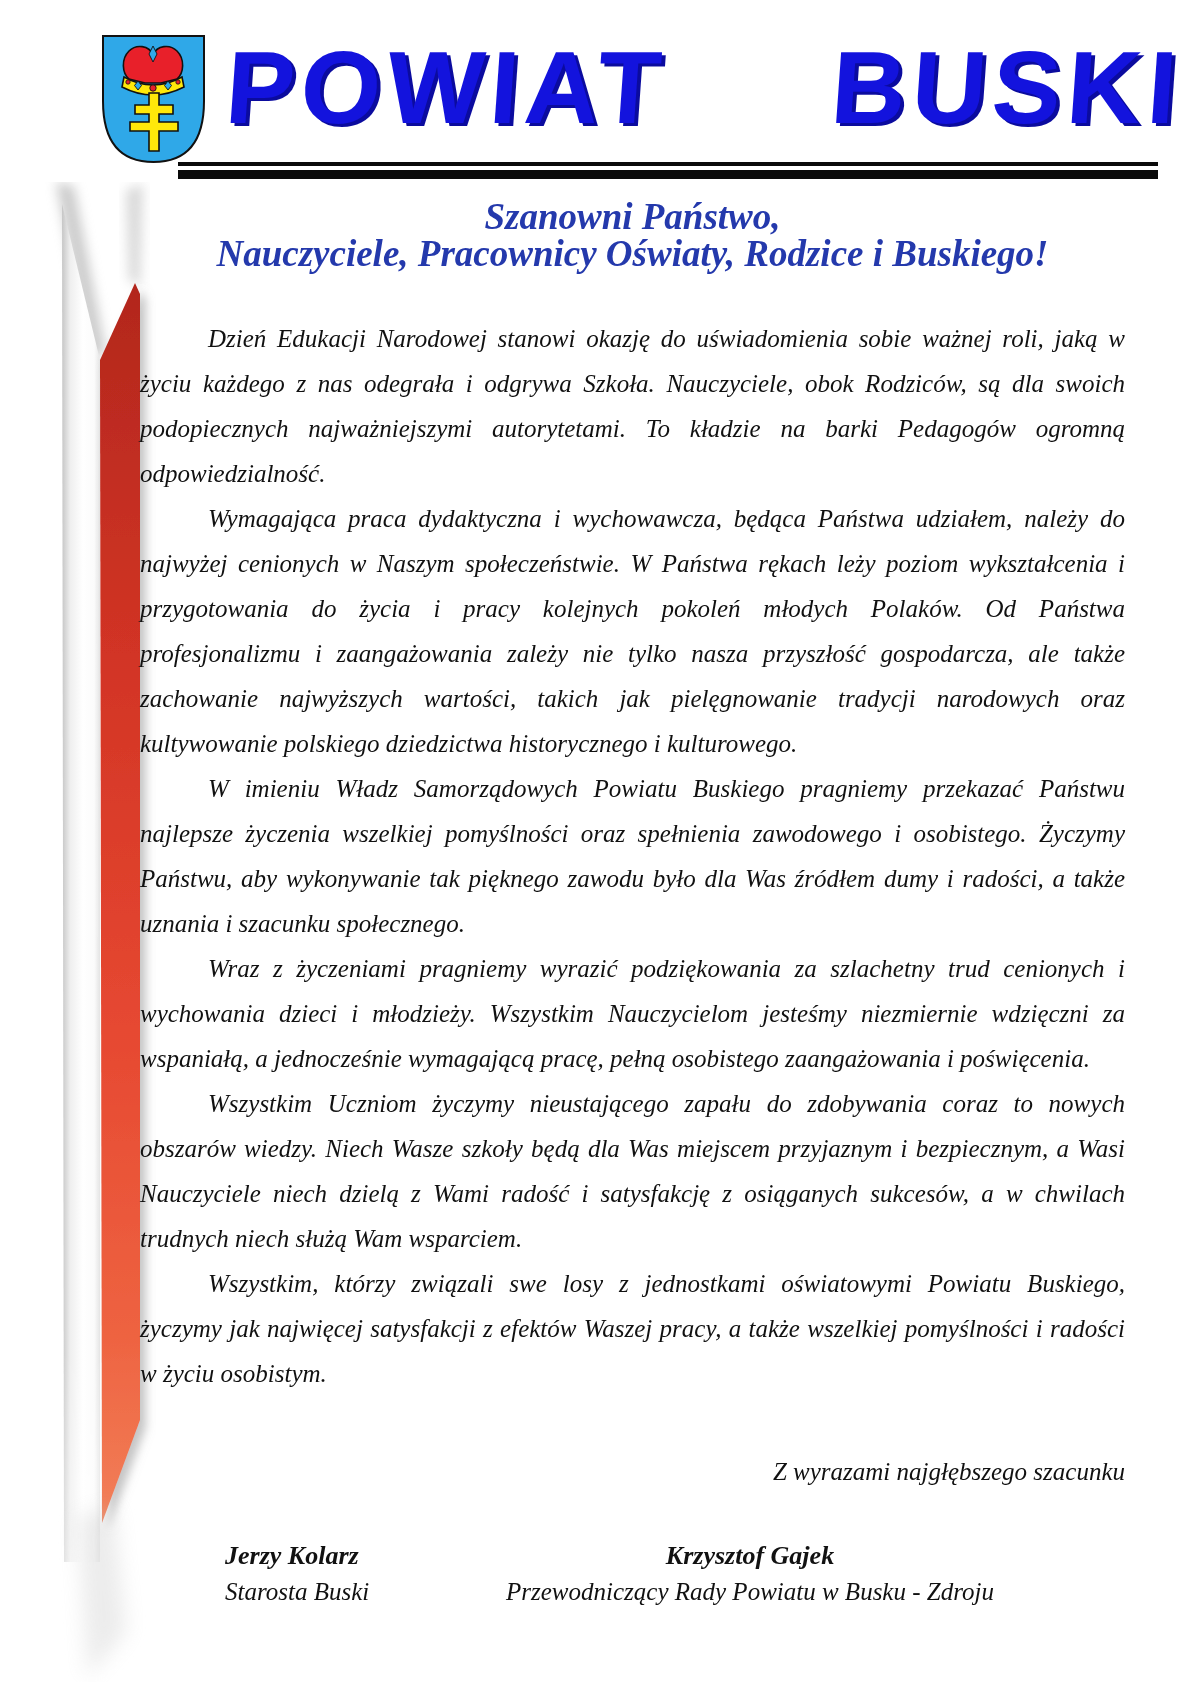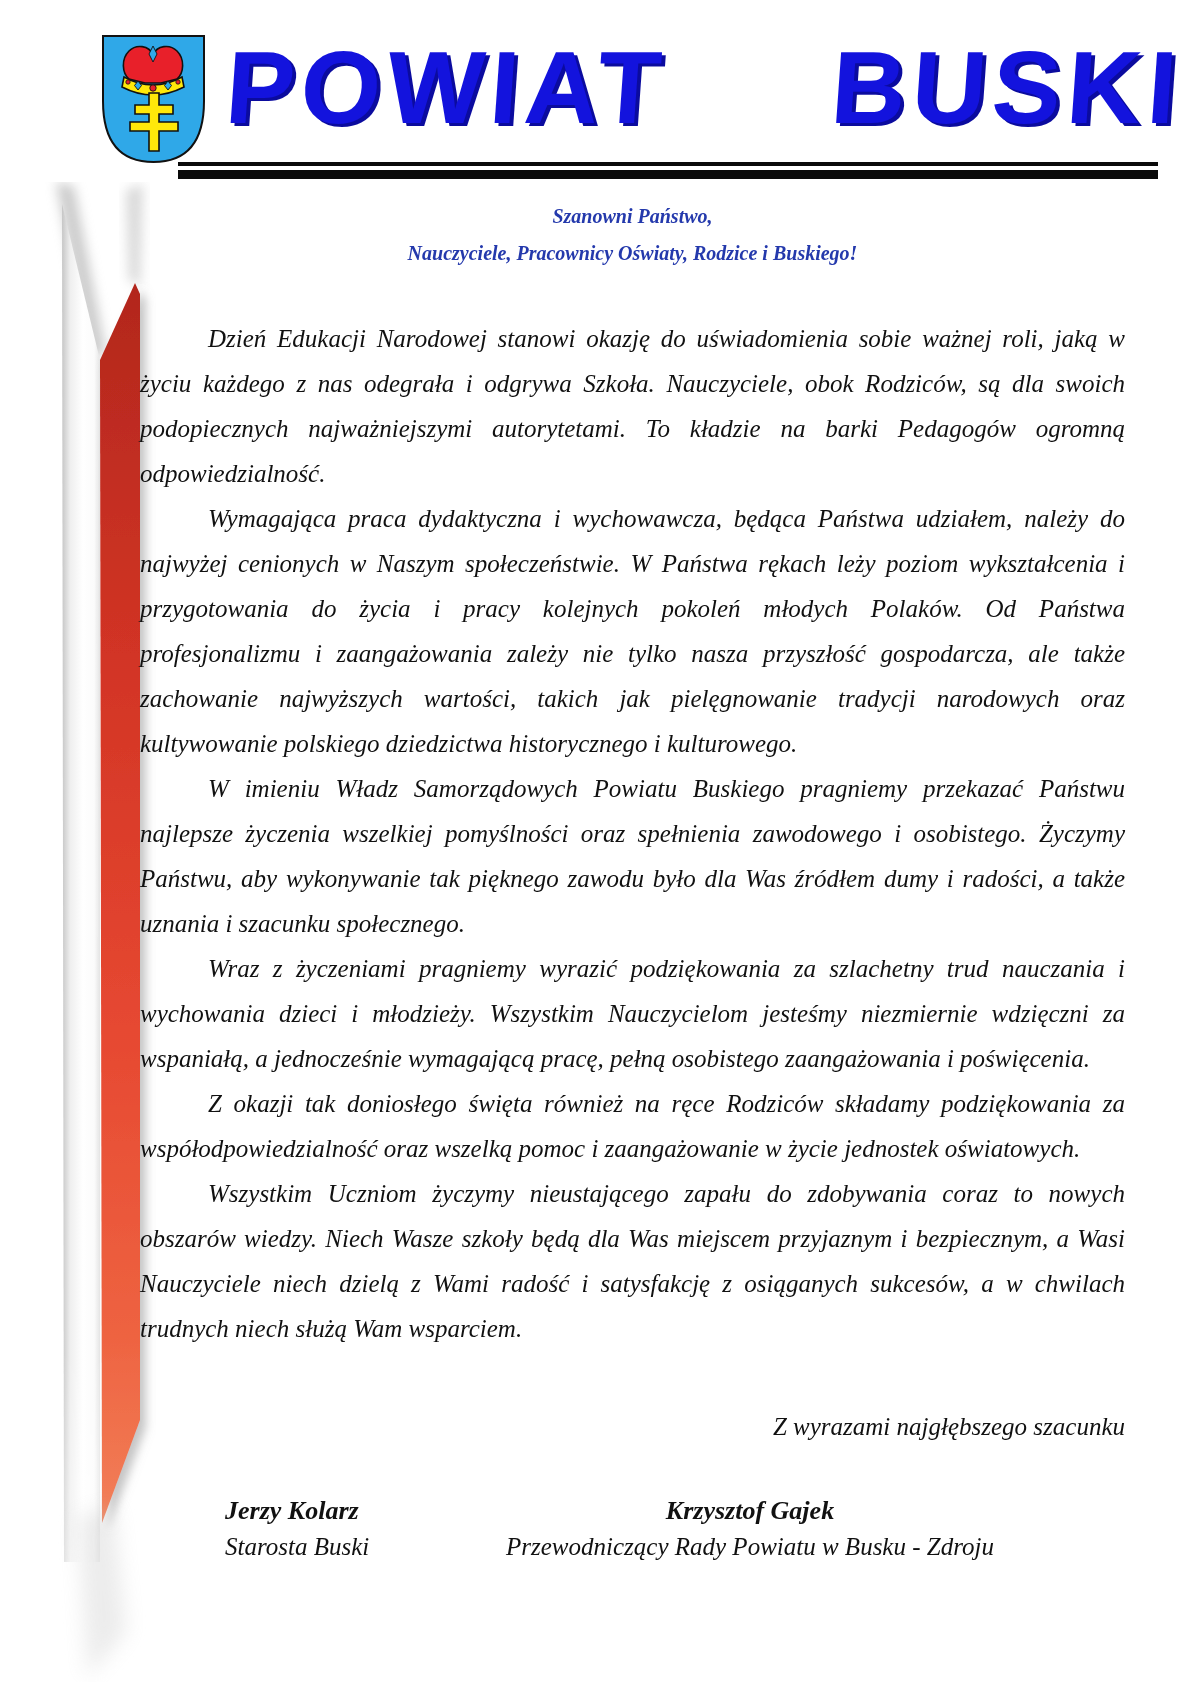--- a/index.html
+++ b/index.html
@@ -34,21 +34,21 @@
   .ribbon{position:absolute;left:30px;top:182px;width:150px;height:1500px;pointer-events:none;}
 
   
   .content{
     position:absolute;left:140px;top:198px;width:985px;
     font-style:italic;color:#111111;
   }
   .salutation{
     text-align:center;
     font-weight:bold;
-    font-size:20px;line-height:37px;
+    font-size:37px;line-height:37px;
     color:#2439ac;
     margin-bottom:44px;
   }
   .body-text p{
     margin:0;
     font-size:25px;line-height:45px;
     text-align:justify;
     text-indent:68px;
   }
   .closing{
@@ -148,23 +148,23 @@
 
     <div class="salutation">
       <div>Szanowni Państwo,</div>
       <div>Nauczyciele, Pracownicy Oświaty, Rodzice i Buskiego!</div>
     </div>
 
     <div class="body-text">
       <p>Dzień Edukacji Narodowej stanowi okazję do uświadomienia sobie ważnej roli, jaką w życiu każdego z nas odegrała i odgrywa Szkoła. Nauczyciele, obok Rodziców, są dla swoich podopiecznych najważniejszymi autorytetami. To kładzie na barki Pedagogów ogromną odpowiedzialność.</p>
       <p>Wymagająca praca dydaktyczna i wychowawcza, będąca Państwa udziałem, należy do najwyżej cenionych w Naszym społeczeństwie. W Państwa rękach leży poziom wykształcenia i przygotowania do życia i pracy kolejnych pokoleń młodych Polaków. Od Państwa profesjonalizmu i zaangażowania zależy nie tylko nasza przyszłość gospodarcza, ale także zachowanie najwyższych wartości, takich jak pielęgnowanie tradycji narodowych oraz kultywowanie polskiego dziedzictwa historycznego i kulturowego.</p>
       <p>W imieniu Władz Samorządowych Powiatu Buskiego pragniemy przekazać Państwu najlepsze życzenia wszelkiej pomyślności oraz spełnienia zawodowego i osobistego. Życzymy Państwu, aby wykonywanie tak pięknego zawodu było dla Was źródłem dumy i radości, a także uznania i szacunku społecznego.</p>
-      <p>Wraz z życzeniami pragniemy wyrazić podziękowania za szlachetny trud nauczania i wychowania dzieci i młodzieży. Wszystkim Nauczycielom jesteśmy niezmiernie wdzięczni za wspaniałą, a jednocześnie wymagającą pracę, pełną osobistego zaangażowania i poświęcenia.</p>
-      <p>Z okazji tak doniosłego święta również na ręce Rodziców składamy podziękowania za współodpowiedzialność oraz wszelką pomoc i zaangażowanie w życie jednostek oświatowych.</p>
+      <p>Wraz z życzeniami pragniemy wyrazić podziękowania za szlachetny trud cenionych i wychowania dzieci i młodzieży. Wszystkim Nauczycielom jesteśmy niezmiernie wdzięczni za wspaniałą, a jednocześnie wymagającą pracę, pełną osobistego zaangażowania i poświęcenia.</p>
       <p>Wszystkim Uczniom życzymy nieustającego zapału do zdobywania coraz to nowych obszarów wiedzy. Niech Wasze szkoły będą dla Was miejscem przyjaznym i bezpiecznym, a Wasi Nauczyciele niech dzielą z Wami radość i satysfakcję z osiąganych sukcesów, a w chwilach trudnych niech służą Wam wsparciem.</p>
+      <p>Wszystkim, którzy związali swe losy z jednostkami oświatowymi Powiatu Buskiego, życzymy jak najwięcej satysfakcji z efektów Waszej pracy, a także wszelkiej pomyślności i radości w życiu osobistym.</p>
     </div>
 
     <div class="closing">Z wyrazami najgłębszego szacunku</div>
 
     <div class="signatures">
       <div class="sig sig-left">
         <div class="sig-name">Jerzy Kolarz</div>
         <div class="sig-title">Starosta Buski</div>
       </div>
       <div class="sig sig-right">

